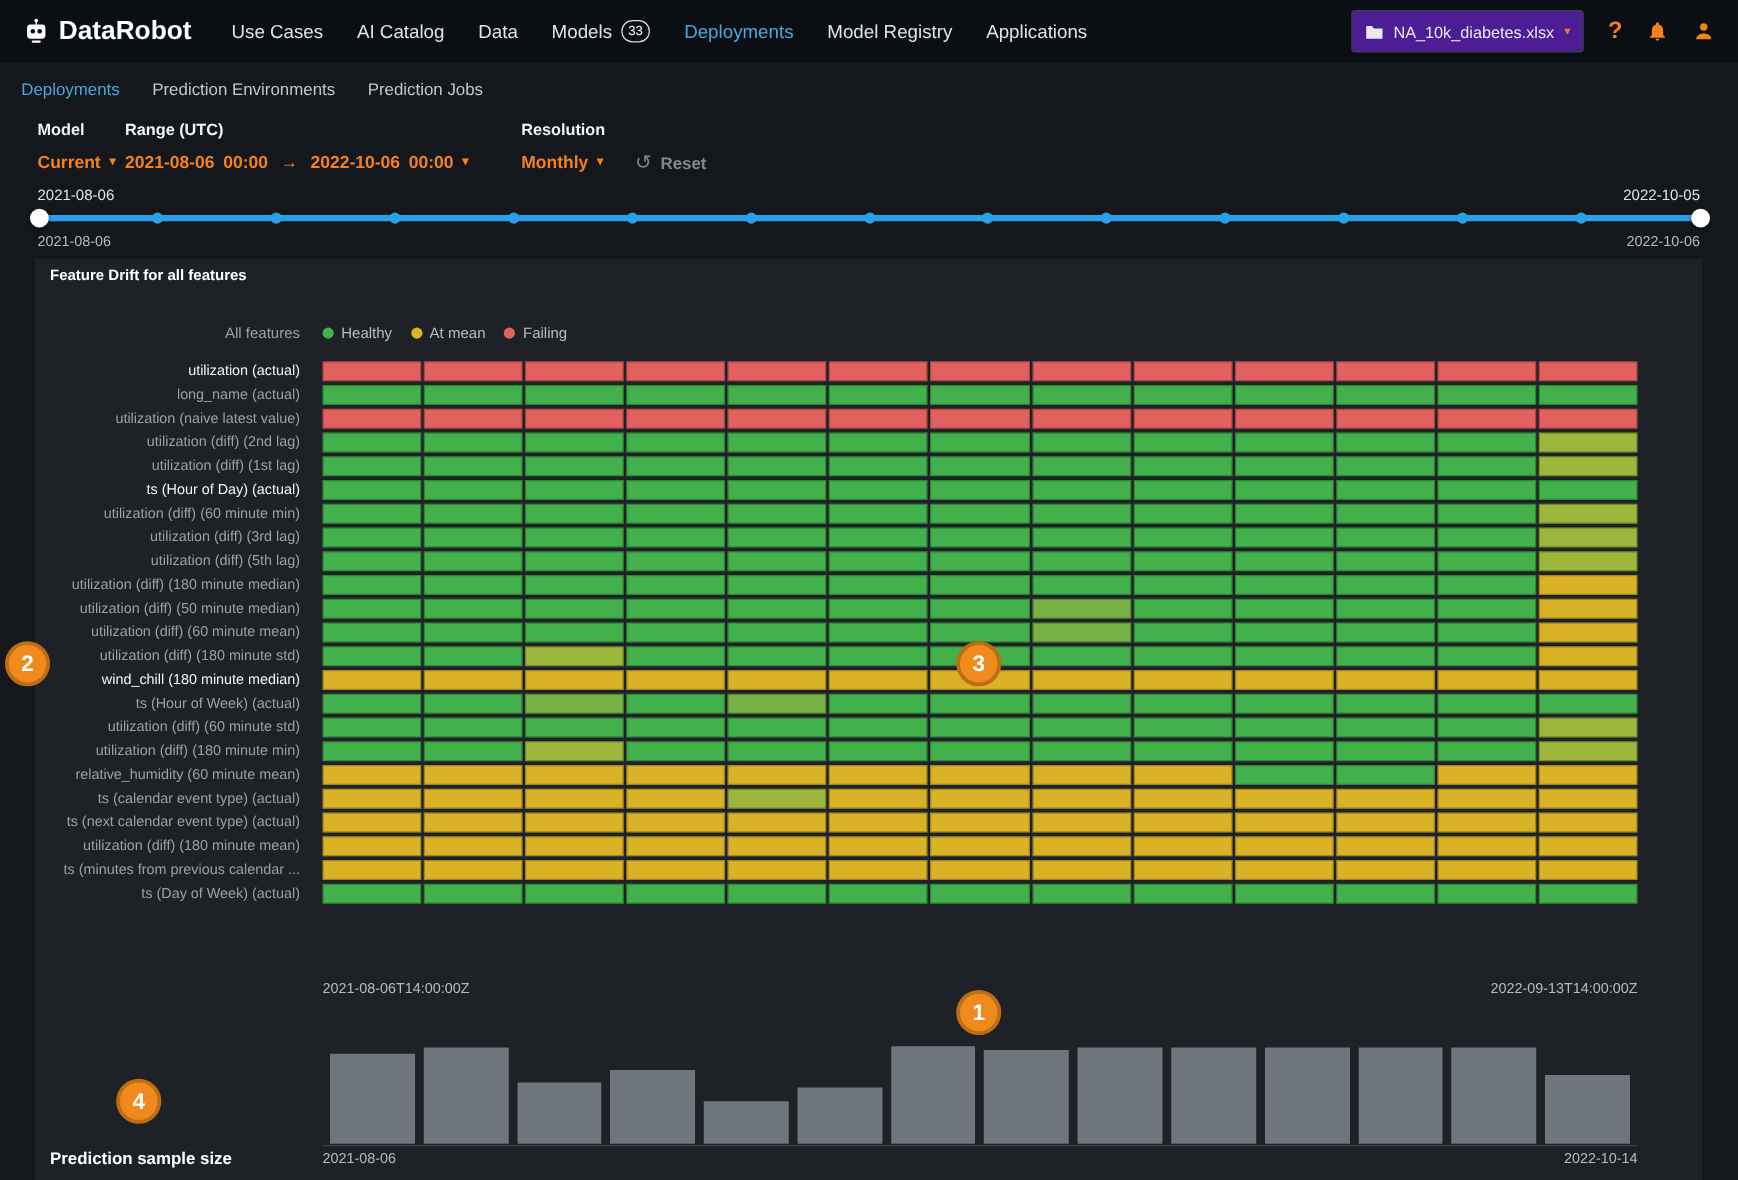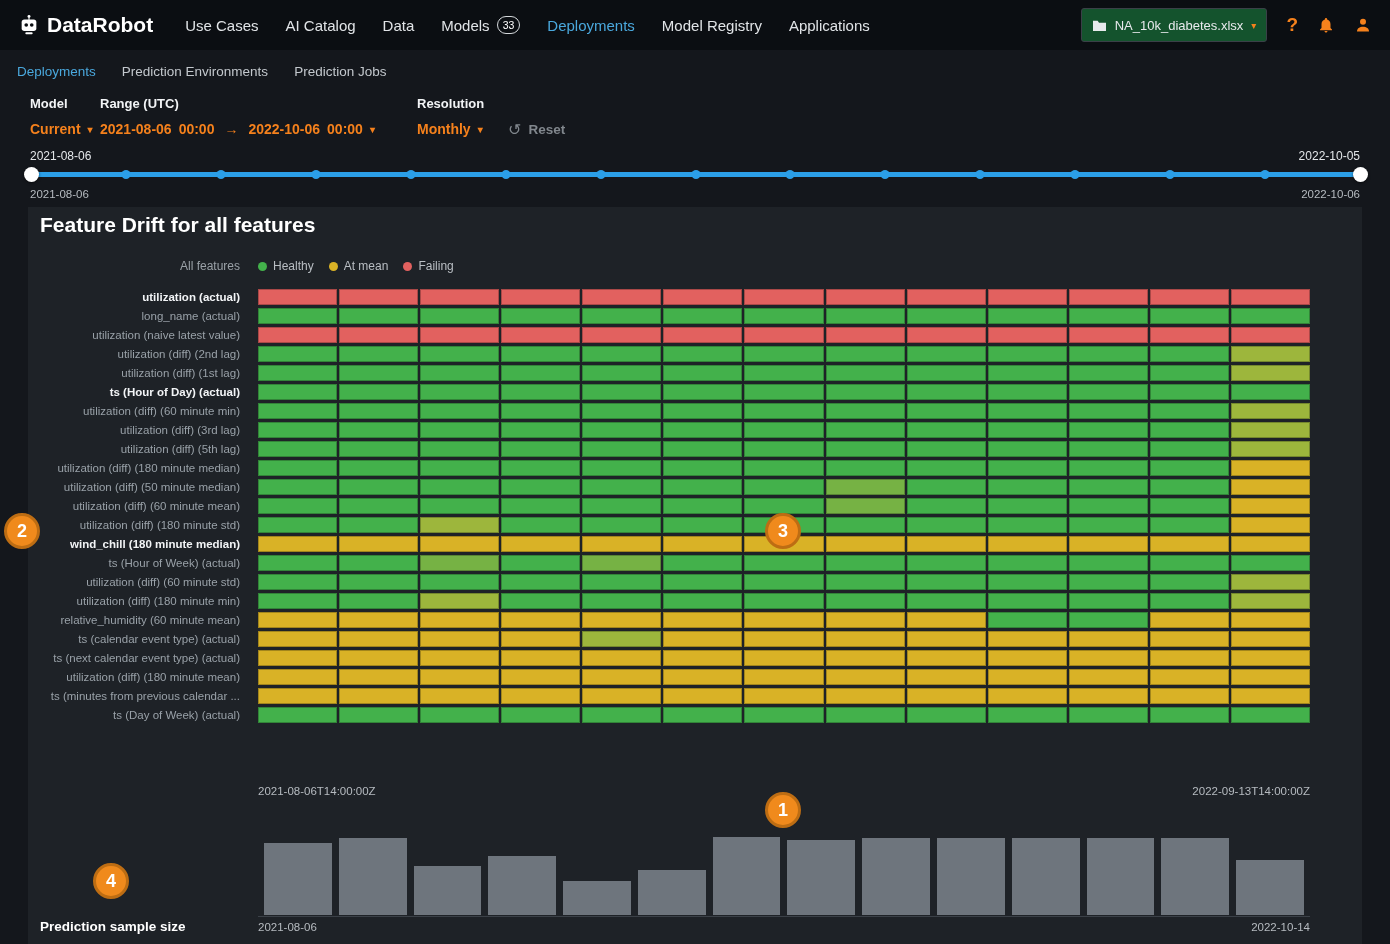--- a/index.html
+++ b/index.html
@@ -16,21 +16,21 @@
   .topnav {
     position: absolute; top: 0; left: 0; width: 1390px; height: 50px;
     background: #0b0e12; display: flex; align-items: center; padding: 0 18px;
   }
   .brand { display: flex; align-items: center; gap: 7px; font-size: 21px; font-weight: 700; color: #fff; cursor: pointer; white-space: nowrap; }
   .nav-items { display: flex; gap: 27px; margin-left: 32px; font-size: 15px; color: #e1e4e7; align-items: center; }
   .nav-item { display: flex; align-items: center; gap: 7px; cursor: pointer; white-space: nowrap; }
   .nav-item.active { color: #4aa8dd; }
   .models-badge { font-size: 10.5px; line-height: 1; border: 1px solid #d4d8db; border-radius: 10px; padding: 3px 5px; color: #fff; }
   .nav-right { margin-left: auto; display: flex; align-items: center; gap: 19px; }
-  .dataset-box { display: flex; align-items: center; gap: 8px; background: #14532d; border: 1px solid #3a4047; border-radius: 3px; height: 31px; padding: 16px 10px; font-size: 13px; cursor: pointer; white-space: nowrap; }
+  .dataset-box { display: flex; align-items: center; gap: 8px; background: #4c1d95; border: 1px solid #3a4047; border-radius: 3px; height: 31px; padding: 16px 10px; font-size: 13px; cursor: pointer; white-space: nowrap; }
   .dataset-caret { color: #f5811c; font-size: 10px; }
   .icon-btn { cursor: pointer; display: flex; align-items: center; justify-content: center; }
   .help-btn { color: #f5811c; font-weight: 700; font-size: 19px; }
 
   
   .tabsbar { position: absolute; top: 50px; left: 0; width: 100%; height: 42px; display: flex; align-items: center; gap: 26px; padding: 0 17px; font-size: 13.5px; color: #c3c8cd; }
   .tab { cursor: pointer; white-space: nowrap; }
   .tab.active { color: #4aa8dd; }
 
   
@@ -48,31 +48,31 @@
   .slider-labels.top { top: 149px; color: #e4e7ea; font-size: 12px; }
   .slider-labels.bottom { top: 188px; color: #b6bbc0; font-size: 11.5px; }
   .slider-track { position: absolute; left: 31px; top: 172px; width: 1329px; height: 5px; background: #2b9fe8; border-radius: 2px; cursor: pointer; }
   .tick { position: absolute; top: -2px; width: 9px; height: 9px; border-radius: 50%; background: #2b9fe8; transform: translateX(-50%); cursor: pointer; }
   .handle { position: absolute; top: -5px; width: 15px; height: 15px; border-radius: 50%; background: #fff; box-shadow: 0 1px 3px rgba(0,0,0,.55); cursor: grab; }
   .handle.left { left: -7px; }
   .handle.right { right: -8px; }
 
   
   .panel { position: absolute; left: 28px; top: 207px; width: 1334px; height: 737px; background: #1e2227; }
-  .panel-title { position: absolute; left: 12px; top: 6px; font-size: 21px; font-weight: 700; color: #fff; }
+  .panel-title { position: absolute; left: 12px; top: 6px; font-size: 12px; font-weight: 700; color: #fff; }
   .legend-row { position: absolute; left: 0; top: 50px; width: 100%; height: 18px; display: flex; align-items: center; }
   .all-features { width: 212px; text-align: right; font-size: 12px; color: #9aa1a7; cursor: pointer; }
   .legend { display: flex; gap: 15px; margin-left: 18px; }
   .legend-item { display: flex; align-items: center; gap: 6px; font-size: 12px; color: #b9bec3; cursor: pointer; }
   .legend-dot { width: 9px; height: 9px; border-radius: 50%; display: inline-block; }
 
   .heatmap { position: absolute; left: 0; top: 80px; width: 100%; }
   .hm-row { display: flex; align-items: center; height: 19px; }
   .hm-label { width: 230px; padding-right: 18px; text-align: right; font-size: 11.5px; color: #99a1a8; white-space: nowrap; overflow: hidden; cursor: pointer; }
-  .hm-label.bold { color: #f2f4f6; font-weight: 700; text-align: right; }
+  .hm-label.bold { color: #f2f4f6; font-weight: 400; text-align: right; }
   .hm-cells { flex: 1; display: flex; gap: 2px; height: 16px; margin-right: 52px; }
   .hm-cell { flex: 1; border: 1px solid rgba(0,0,0,.25); cursor: pointer; }
 
   .axis-row { position: absolute; left: 230px; right: 52px; top: 578px; display: flex; justify-content: space-between; font-size: 11.5px; color: #b6bbc0; align-items: flex-end; }
 
   .bars { position: absolute; left: 230px; right: 52px; top: 630px; height: 78px; display: flex; align-items: flex-end; gap: 7px; padding: 0 6px; }
   .bar { flex: 1; background: #6e757d; cursor: pointer; }
   .baseline { position: absolute; left: 230px; right: 52px; top: 709px; height: 1px; background: #3b4148; }
   .sample-axis-row { position: absolute; left: 230px; right: 52px; top: 714px; display: flex; justify-content: space-between; font-size: 11.5px; color: #b6bbc0; }
   .sample-title { position: absolute; left: 12px; top: 712px; font-size: 13.5px; font-weight: 700; color: #fff; }

